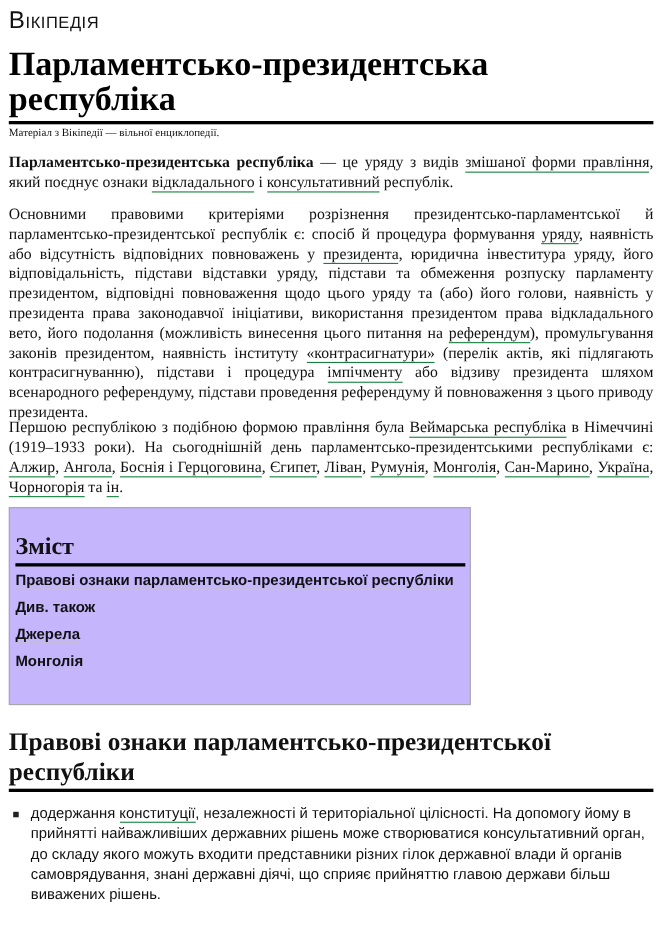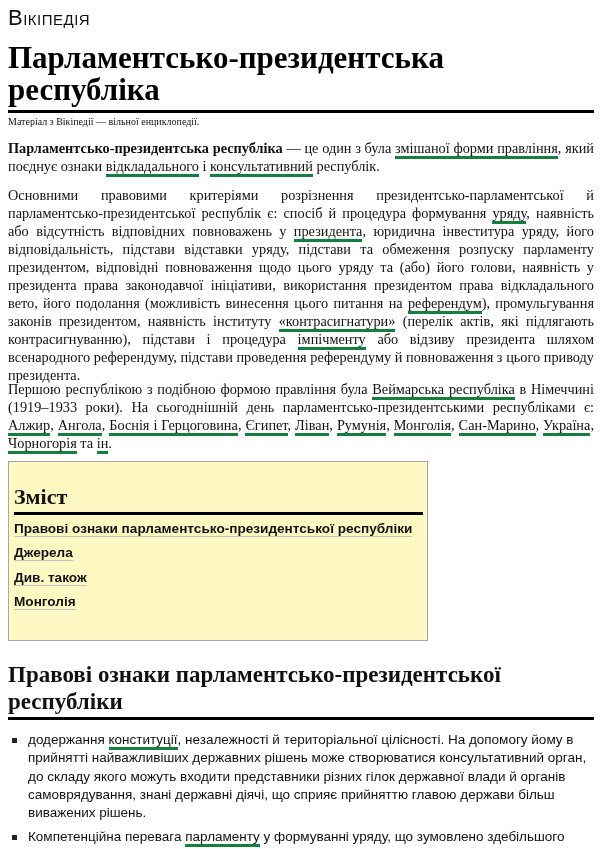--- a/index.html
+++ b/index.html
@@ -29,26 +29,26 @@
       font-size: 10px; line-height: 18px;
     }
 
     .para {
       position: absolute; left: 0; width: 586px;
       font-size: 14.3px; line-height: 18px; text-align: justify; margin: 0;
     }
     .para b { font-weight: bold; }
     a.lnk {
       color: #111; text-decoration: none;
-      border-bottom: 3px solid #15803d;
+      border-bottom: 1px solid #15803d;
     }
 
     .toc {
       position: absolute; left: 0; top: 461px; width: 420px; height: 180px;
-      background: #fef9c3; border: 1px solid #a7a7a7; box-sizing: border-box;
+      background: #c4b5fd; border: 1px solid #a7a7a7; box-sizing: border-box;
     }
     .toc-title {
       position: absolute; left: 5px; top: 22px; width: 409px;
       font-family: "Liberation Serif", serif; font-weight: bold;
       font-size: 22px; line-height: 26px; padding-bottom: 2px;
       border-bottom: 3px solid #000;
     }
     .toc-list { position: absolute; left: 5px; top: 57px; margin: 0; padding: 0; list-style: none; }
     .toc-list li { height: 24.3px; }
     .toc-list a {
@@ -78,36 +78,35 @@
 <body>
 
 <div class="page">
 
   <div class="site-logo">Вікіпедія</div>
 
   <h1 class="page-title">Парламентсько-президентська республіка</h1>
 
   <div class="tagline">Матеріал з Вікіпедії — вільної енциклопедії.</div>
 
-  <p class="para" style="top:139px;"><b>Парламентсько-президентська республіка</b><span> — це один з була </span><a class="lnk">змішаної форми правління</a><span>, який поєднує ознаки </span><a class="lnk">відкладального</a><span> і </span><a class="lnk">консультативний</a><span> республік.</span></p>
+  <p class="para" style="top:139px;"><b>Парламентсько-президентська республіка</b><span> — це уряду з видів </span><a class="lnk">змішаної форми правління</a><span>, який поєднує ознаки </span><a class="lnk">відкладального</a><span> і </span><a class="lnk">консультативний</a><span> республік.</span></p>
 
   <p class="para" style="top:186px;"><span>Основними правовими критеріями розрізнення президентсько-парламентської й парламентсько-президентської республік є: спосіб й процедура формування </span><a class="lnk">уряду</a><span>, наявність або відсутність відповідних повноважень у </span><a class="lnk">президента</a><span>, юридична інвеститура уряду, його відповідальність, підстави відставки уряду, підстави та обмеження розпуску парламенту президентом, відповідні повноваження щодо цього уряду та (або) його голови, наявність у президента права законодавчої ініціативи, використання президентом права відкладального вето, його подолання (можливість винесення цього питання на </span><a class="lnk">референдум</a><span>), промульгування законів президентом, наявність інституту </span><a class="lnk">«контрасигнатури»</a><span> (перелік актів, які підлягають контрасигнуванню), підстави і процедура </span><a class="lnk">імпічменту</a><span> або відзиву президента шляхом всенародного референдуму, підстави проведення референдуму й повноваження з цього приводу президента.</span></p>
 
   <p class="para" style="top:380px;"><span>Першою республікою з подібною формою правління була </span><a class="lnk">Веймарська республіка</a><span> в Німеччині (1919–1933 роки). На сьогоднішній день парламентсько-президентськими республіками є: </span><a class="lnk">Алжир</a><span>, </span><a class="lnk">Ангола</a><span>, </span><a class="lnk">Боснія і Герцоговина</a><span>, </span><a class="lnk">Єгипет</a><span>, </span><a class="lnk">Ліван</a><span>, </span><a class="lnk">Румунія</a><span>, </span><a class="lnk">Монголія</a><span>, </span><a class="lnk">Сан-Марино</a><span>, </span><a class="lnk">Україна</a><span>, </span><a class="lnk">Чорногорія</a><span> та </span><a class="lnk">ін</a><span>.</span></p>
 
   <div class="toc">
     <div class="toc-title">Зміст</div>
     <ul class="toc-list">
       <li><a>Правові ознаки парламентсько-президентської республіки</a></li>
+      <li><a>Див. також</a></li>
       <li><a>Джерела</a></li>
-      <li><a>Див. також</a></li>
       <li><a>Монголія</a></li>
     </ul>
   </div>
 
   <h2 class="h2">Правові ознаки парламентсько-президентської республіки</h2>
 
   <ul class="bullets">
     <li><span class="bullet"></span><span>додержання </span><a class="lnk">конституції</a><span>, незалежності й територіальної цілісності. На допомогу йому в прийнятті найважливіших державних рішень може створюватися консультативний орган, до складу якого можуть входити представники різних гілок державної влади й органів самоврядування, знані державні діячі, що сприяє прийняттю главою держави більш виважених рішень.</span></li>
-    <li><span class="bullet"></span><span>Компетенційна перевага </span><a class="lnk">парламенту</a><span> у формуванні уряду, що зумовлено здебільшого</span></li>
   </ul>
 
 </div>
 
 </body></html>

